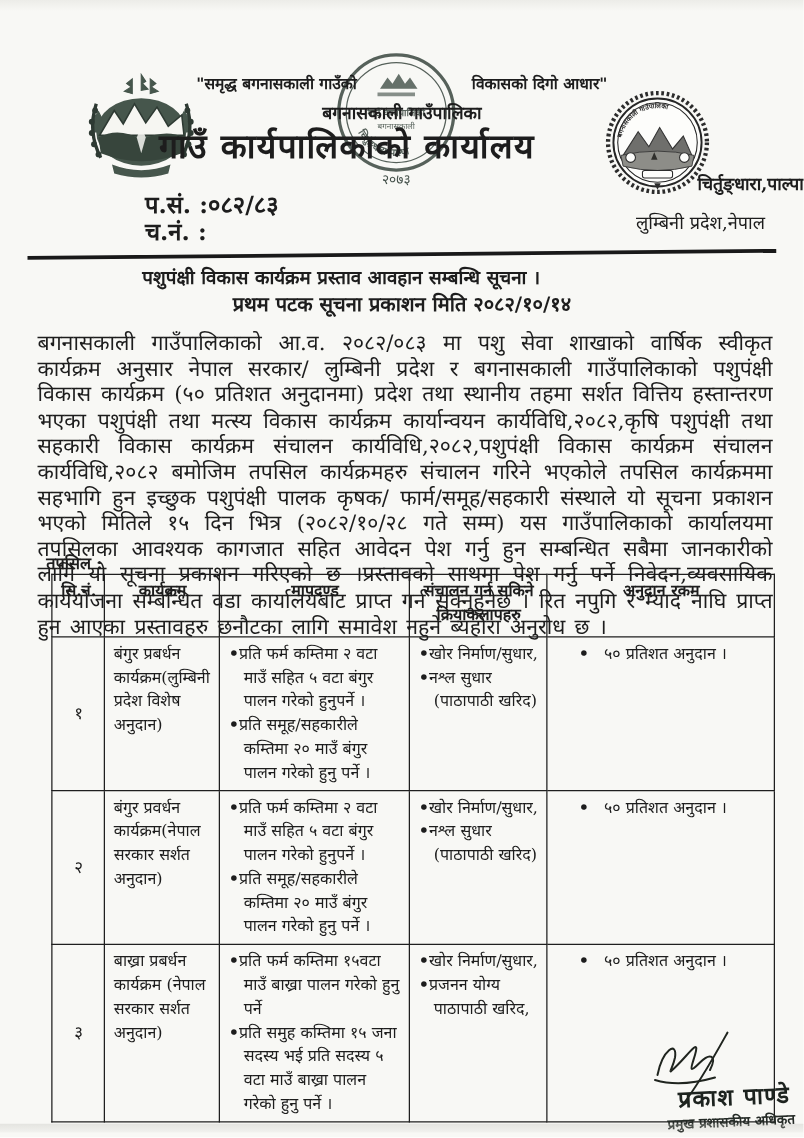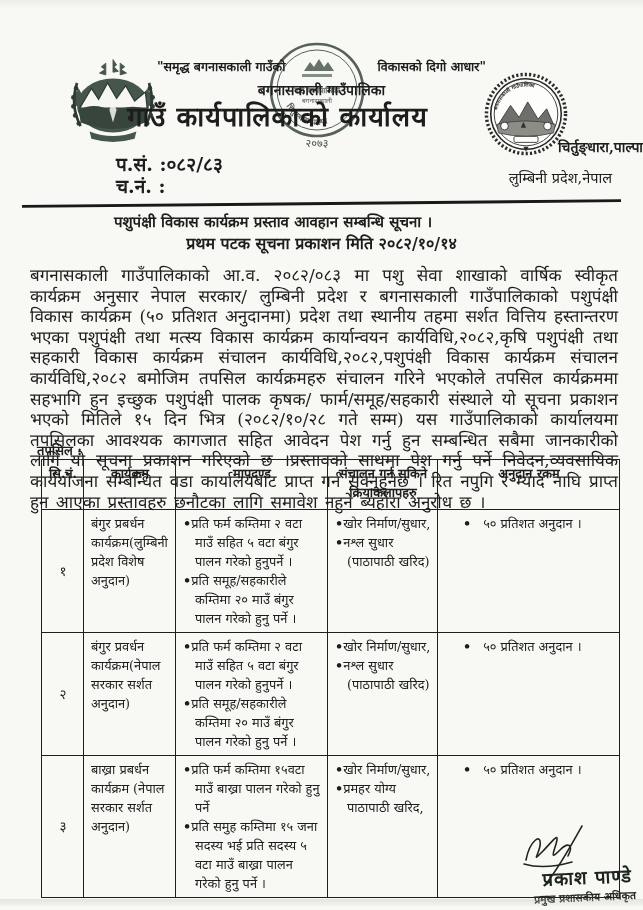--- a/index.html
+++ b/index.html
@@ -225,21 +225,21 @@
       <td>बाख्रा प्रबर्धन कार्यक्रम (नेपाल सरकार सर्शत अनुदान)</td>
       <td>
         <ul class="blist">
           <li>प्रति फर्म कम्तिमा १५वटा माउँ बाख्रा पालन गरेको हुनु पर्ने</li>
           <li>प्रति समुह कम्तिमा १५ जना सदस्य भई प्रति सदस्य ५ वटा माउँ बाख्रा पालन गरेको हुनु पर्ने ।</li>
         </ul>
       </td>
       <td>
         <ul class="blist">
           <li>खोर निर्माण/सुधार,</li>
-          <li>प्रमहर योग्य पाठापाठी खरिद,</li>
+          <li>प्रजनन योग्य पाठापाठी खरिद,</li>
         </ul>
       </td>
       <td>
         <div class="grant-line">
               <span class="b">•</span>
               <span>५० प्रतिशत अनुदान ।</span>
             </div>
       </td>
     </tr>
   </tbody>

